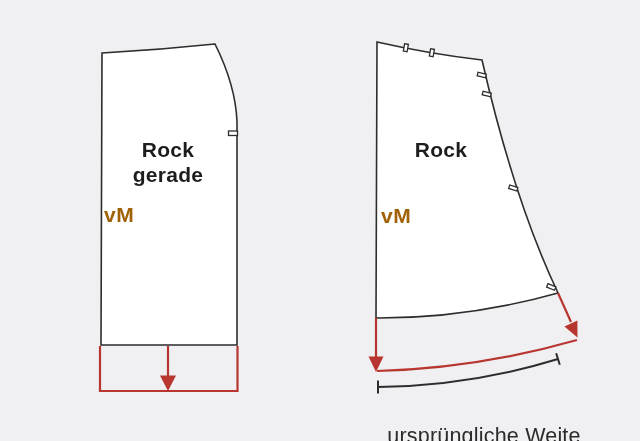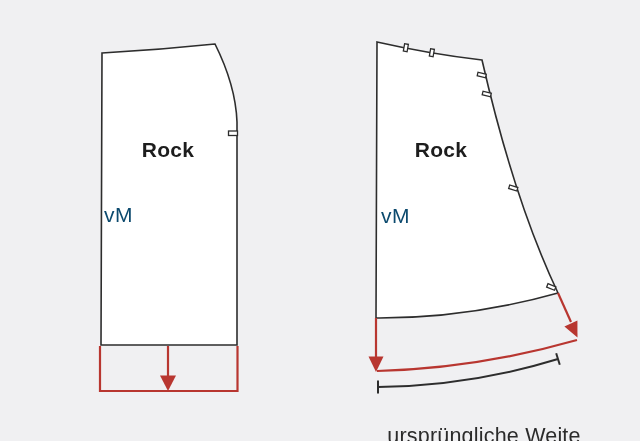--- a/index.html
+++ b/index.html
@@ -22,22 +22,22 @@
     width: 140px;
     text-align: center;
     font-size: 21px;
     font-weight: bold;
     line-height: 25px;
     color: #1d1d1d;
     letter-spacing: 0.3px;
   }
   .cf-label {
     font-size: 21px;
-    font-weight: 400;
-    color: #0c4a6e;
+    font-weight: 700;
+    color: #a16207;
     letter-spacing: 0.5px;
   }
   .measure-label {
     width: 260px;
     text-align: center;
     font-size: 21.5px;
     color: #2b2b2b;
     letter-spacing: 0.2px;
     margin-top: 30px;
   }
@@ -86,20 +86,21 @@
 
     <g>
       <path class="measure" d="M 378 387 Q 470 386 558 359"></path>
       <line class="measure" x1="378" y1="380.5" x2="378" y2="393.5"></line>
       <line class="measure" x1="556.2" y1="353.2" x2="559.8" y2="364.8"></line>
     </g>
   </svg>
 
   <div class="txt piece-title" style="left:98px; top:137px;">
     <div>Rock</div>
+    <div>gerade</div>
   </div>
 
   <div class="txt cf-label" style="left:104px; top:203px;">vM</div>
 
   <div class="txt piece-title" style="left:371px; top:137px;">
     <div>Rock</div>
   </div>
 
   <div class="txt cf-label" style="left:381px; top:204px;">vM</div>
 

